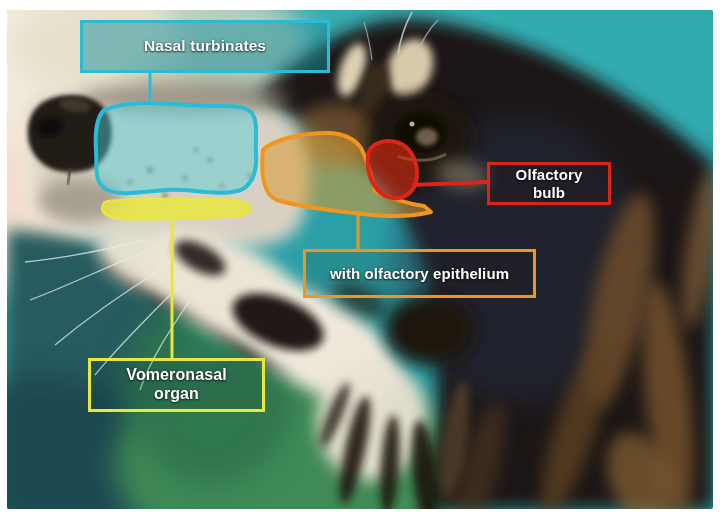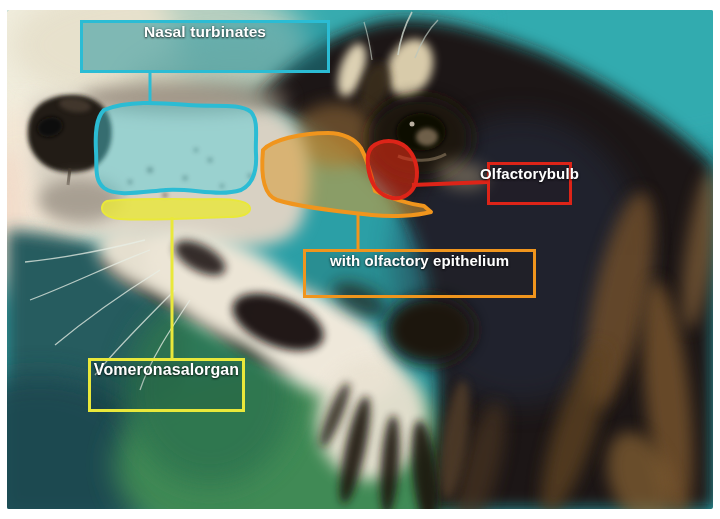--- a/index.html
+++ b/index.html
@@ -3,30 +3,30 @@
 <meta charset="utf-8">
 <style>
   html,body{margin:0;padding:0;background:#ffffff;}
   .stage{
     position:relative;width:720px;height:519px;background:#ffffff;
     overflow:hidden;font-family:"Liberation Sans",sans-serif;
   }
   .stage svg{position:absolute;left:0;top:0;width:720px;height:519px;display:block;}
   .label{
     position:absolute;box-sizing:border-box;
-    display:flex;flex-direction:row;justify-content:center;align-items:flex-start;
+    display:flex;flex-direction:column;justify-content:center;align-items:center;
     text-align:center;color:#ffffff;font-weight:bold;
     text-shadow:0 1px 2px rgba(0,0,0,.7), 0 0 3px rgba(0,0,0,.35);
     line-height:1.18;letter-spacing:.1px;white-space:nowrap;
   }
   .label span{display:block;}
   #lbl-nasal{left:80px;top:20px;width:250px;height:53px;border:3px solid #2bbcd4;background:rgba(24,143,156,.5);font-size:15.5px;}
-  #lbl-olfactory{left:487px;top:162px;width:85px;height:43px;border:3px solid #dd2418;background:rgba(40,10,10,.12);font-size:15px;}
+  #lbl-olfactory{left:487px;top:162px;width:124px;height:43px;border:3px solid #dd2418;background:rgba(40,10,10,.12);font-size:15px;}
   #lbl-ethmoid{left:303px;top:249px;width:233px;height:49px;border:3px solid #f0951d;background:rgba(35,25,5,.12);font-size:15px;}
-  #lbl-vomeronasal{left:88px;top:358px;width:157px;height:54px;border:3px solid #e9e83a;background:rgba(0,30,15,.1);font-size:16px;}
+  #lbl-vomeronasal{left:88px;top:358px;width:177px;height:54px;border:3px solid #e9e83a;background:rgba(0,30,15,.1);font-size:16px;}
 </style>
 </head>
 <body>
 
 <div class="stage">
 
   <svg viewBox="0 0 720 519" aria-hidden="true">
     <defs>
       <filter id="b2" x="-40%" y="-40%" width="180%" height="180%">
           <feGaussianBlur stdDeviation="2"></feGaussianBlur>

